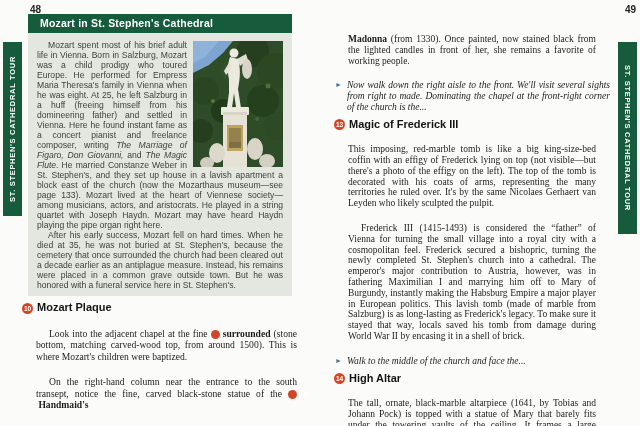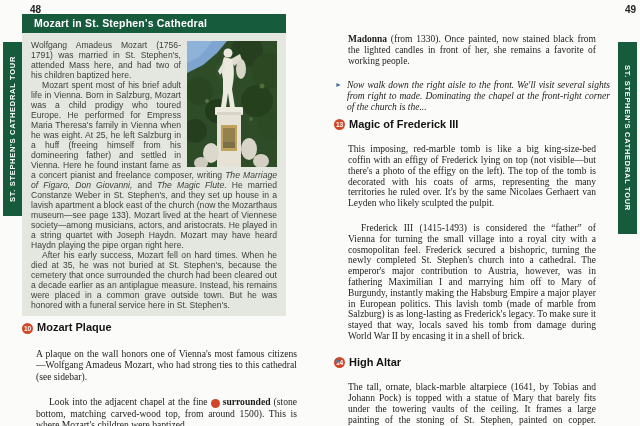--- a/index.html
+++ b/index.html
@@ -13,21 +13,21 @@
   .tab-left{left:3px;top:42px;height:174px;}
   .tab-right{left:618px;top:42px;height:192px;}
   .side-tab span{color:#fff;font:bold 7.5px "Liberation Sans",sans-serif;letter-spacing:0.7px;white-space:nowrap;writing-mode:vertical-rl;}
   .tab-left span{transform:rotate(180deg);}
   
   .pagenum{position:absolute;top:4px;font:bold 10px "Liberation Sans",sans-serif;color:#222;}
   #pn-left{left:30px;}
   #pn-right{right:4px;}
   
   .left-col{position:absolute;left:22px;top:14px;width:289px;}
-  .sidebar-box{width:264px;box-sizing:border-box;}
+  .sidebar-box{margin-left:6px;width:264px;box-sizing:border-box;}
   .sb-header{background:#175b3d;color:#fff;font:bold 10.5px/19px "Liberation Sans",sans-serif;height:19px;padding-left:12px;letter-spacing:0.2px;}
   .sb-body{background:#e4e7df;padding:7px 9px 6px 9px;font:8.6px/10px "Liberation Sans",sans-serif;color:#3a4039;text-align:justify;}
   .sb-body p{margin:0;}
   .sb-body p.indent{text-indent:11px;}
   .sb-photo{float:right;width:90px;height:126px;margin:1px 0 3px 6px;display:block;}
   
   .sec-head{font:bold 11px "Liberation Sans",sans-serif;color:#141414;margin:5px 0 2px 0;}
   .head-icon{display:inline-block;width:11px;height:11px;border-radius:50%;background:#cf4727;color:#fff;font:bold 6.5px/11px "Liberation Sans",sans-serif;text-align:center;margin-right:4px;vertical-align:0.5px;}
   
   .body-text{font:9.6px/11.6px "Liberation Serif",serif;text-align:justify;margin:14px;color:#1c1c1c;}
@@ -84,51 +84,49 @@
         <path d="M30,74 q12,8 24,0 l0,-3 -24,0 Z" fill="#d8d5c8"></path>
         <rect x="30" y="74" width="24" height="52" fill="#e6e3d6"></rect>
         <rect x="34" y="84" width="16" height="26" fill="#c0a45c"></rect>
         <rect x="36" y="87" width="12" height="14" fill="#94824e"></rect>
         <rect x="36" y="101" width="12" height="6" fill="#7d7048"></rect>
         <ellipse cx="24" cy="112" rx="8" ry="10" fill="#dcd9cc"></ellipse>
         <ellipse cx="62" cy="108" rx="8" ry="11" fill="#d8d5c8"></ellipse>
         <ellipse cx="14" cy="122" rx="7" ry="6" fill="#cfccbf"></ellipse>
         <ellipse cx="74" cy="120" rx="8" ry="7" fill="#d4d1c4"></ellipse>
       </svg>
-      <p>Wolfgang Amadeus Mozart (1756-1791) was married in St. Stephen's, attended Mass here, and had two of his children baptized here.</p>
       <p class="indent">Mozart spent most of his brief adult life in Vienna. Born in Salzburg, Mozart was a child prodigy who toured Europe. He performed for Empress Maria Theresa's family in Vienna when he was eight. At 25, he left Salzburg in a huff (freeing himself from his domineering father) and settled in Vienna. Here he found instant fame as a concert pianist and freelance composer, writing <span class="seg-i">The Marriage of Figaro, Don Giovanni,</span> and <span class="seg-i">The Magic Flute</span>. He married Constanze Weber in St. Stephen's, and they set up house in a lavish apartment a block east of the church (now the Mozarthaus museum—see page 133). Mozart lived at the heart of Viennese society—among musicians, actors, and aristocrats. He played in a string quartet with Joseph Haydn. Mozart may have heard Haydn playing the pipe organ right here.</p>
       <p class="indent">After his early success, Mozart fell on hard times. When he died at 35, he was not buried at St. Stephen's, because the cemetery that once surrounded the church had been cleared out a decade earlier as an antiplague measure. Instead, his remains were placed in a common grave outside town. But he was honored with a funeral service here in St. Stephen's.</p>
     </div>
   </div>
 
   <div class="section">
     <h3 class="sec-head">
       <span class="head-icon">10</span><span>Mozart Plaque</span>
     </h3>
-    <p class="body-text">A plaque on the wall honors one of Vienna's most famous citizens—Wolfgang Amadeus Mozart, who had strong ties to this cathedral (see sidebar).</p>
     <p class="body-text indent">Look into the adjacent chapel at the fine <span class="inline-icon">11</span>&nbsp;<span class="seg-b">surrounded</span> (stone bottom, matching carved-wood top, from around 1500). This is where Mozart's children were baptized.</p>
     <p class="body-text indent">On the right-hand column near the entrance to the south transept, notice the fine, carved black-stone statue of the <span class="inline-icon">12</span>&nbsp;<span class="seg-b">Handmaid's</span></p>
   </div>
 </div>
 
 <div class="right-col tight">
   <p class="body-text"><span class="seg-b">Madonna</span> (from 1330). Once painted, now stained black from the lighted candles in front of her, she remains a favorite of working people.</p>
 
   <p class="direction body-text">
     <span class="arrow-glyph">►</span><span>Now walk down the right aisle to the front. We'll visit several sights from right to made. Dominating the chapel at the front-right corner of the church is the...</span>
   </p>
 
   <h3 class="sec-head">
     <span class="head-icon">13</span><span>Magic of Frederick III</span>
   </h3>
   <p class="body-text">This imposing, red-marble tomb is like a big king-size-bed coffin with an effigy of Frederick lying on top (not visible—but there's a photo of the effigy on the left). The top of the tomb is decorated with his coats of arms, representing the many territories he ruled over. It's by the same Nicolaes Gerhaert van Leyden who likely sculpted the pulpit.</p>
   <p class="body-text indent">Frederick III (1415-1493) is considered the “father” of Vienna for turning the small village into a royal city with a cosmopolitan feel. Frederick secured a bishopric, turning the newly completed St. Stephen's church into a cathedral. The emperor's major contribution to Austria, however, was in fathering Maximilian I and marrying him off to Mary of Burgundy, instantly making the Habsburg Empire a major player in European politics. This lavish tomb (made of marble from Salzburg) is as long-lasting as Frederick's legacy. To make sure it stayed that way, locals saved his tomb from damage during World War II by encasing it in a shell of brick.</p>
 
   <p class="direction body-text">
-    <span class="arrow-glyph">►</span>
+    <span class="arrow-glyph">►</span><span>Walk to the middle of the church and face the...</span>
   </p>
 
   <h3 class="sec-head">
     <span class="head-icon">14</span><span>High Altar</span>
   </h3>
   <p class="body-text">The tall, ornate, black-marble altarpiece (1641, by Tobias and Johann Pock) is topped with a statue of Mary that barely fits under the towering vaults of the ceiling. It frames a large painting of the stoning of St. Stephen, painted on copper. Stephen (at the bottom), having refused to stop professing his faith, is pelted with rocks by angry pagans. As he kneels, ready to die, he gazes up to see a vision of Christ, the cross, and the angels of heaven. The stained glass behind the painting—some of the oldest in the church—creates a kaleidoscopic jeweled backdrop.</p>
 
   <p class="direction body-text">
     <span class="arrow-glyph">►</span><span>Ten steps to the left of the main altar is the...</span>
   </p>

